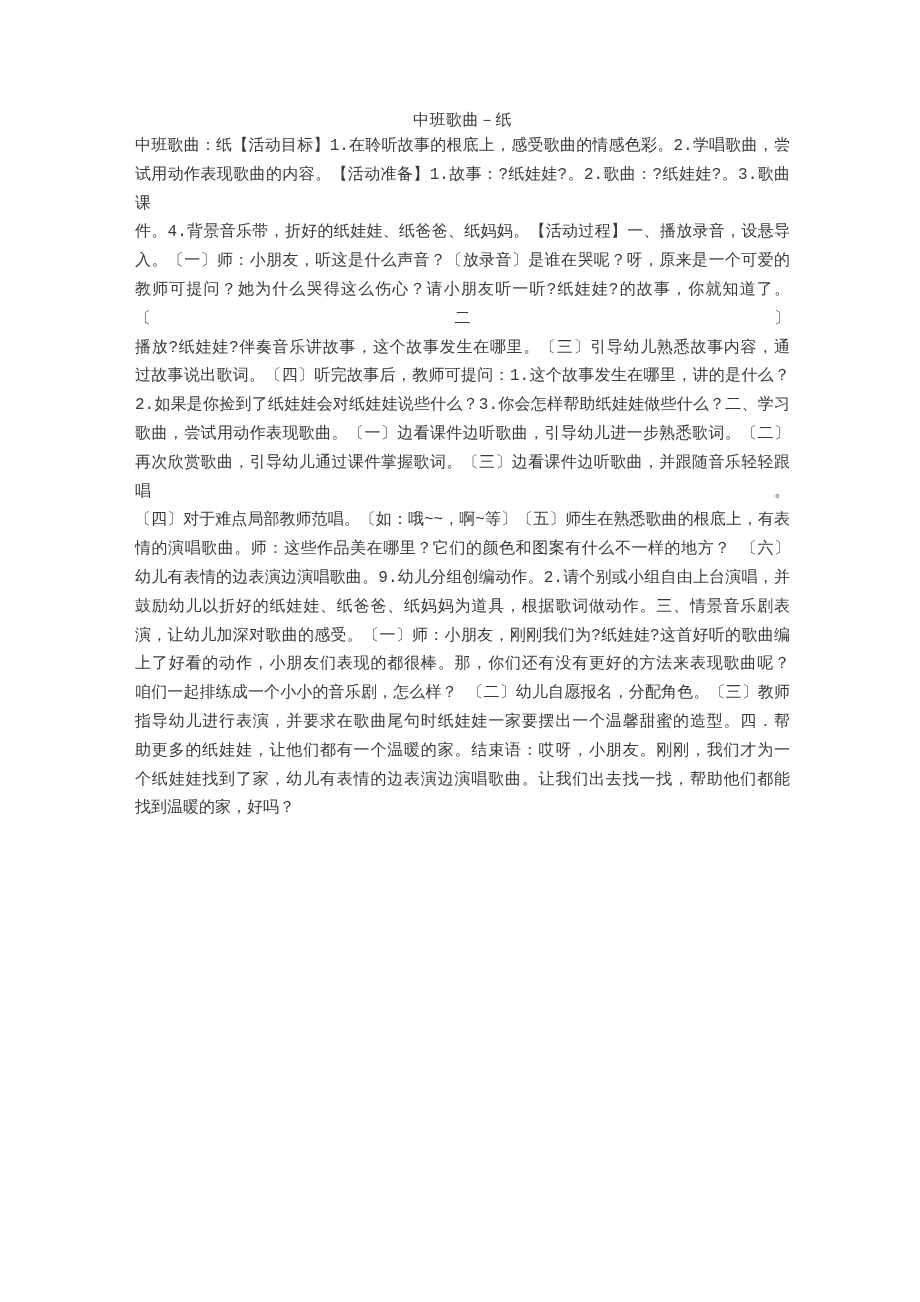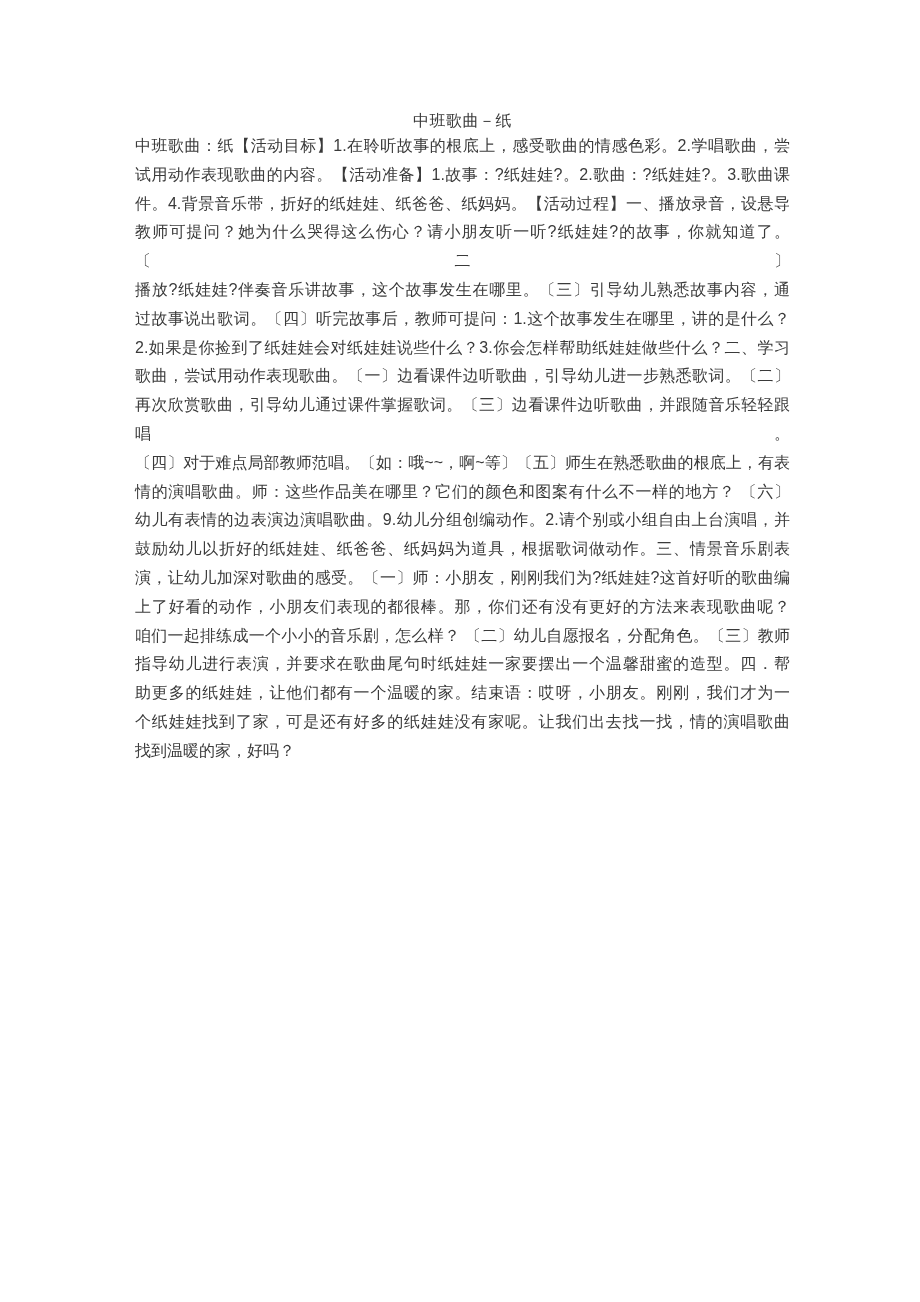--- a/index.html
+++ b/index.html
@@ -6,21 +6,21 @@
     margin: 0;
     padding: 0;
     background: #ffffff;
   }
   .page {
     position: relative;
     width: 920px;
     height: 1302px;
     background: #ffffff;
     overflow: hidden;
-    font-family: Liberation Sans, sans-serif;
+    font-family: Liberation Mono, monospace;
     color: #3a3a3a;
     box-sizing: border-box;
     padding-top: 110px;
   }
   .doc {
     margin-left: 135px;
     margin-right: 130px; 
   }
   .doc-title {
     text-align: center;
@@ -48,32 +48,33 @@
 <body>
 
 <div class="page">
   <div class="doc">
     <div class="doc-title">中班歌曲－纸</div>
     <div class="doc-body">
 
     <div class="body-line">中班歌曲：纸【活动目标】1.在聆听故事的根底上，感受歌曲的情感色彩。2.学唱歌曲，尝</div>
         <div class="body-line">试用动作表现歌曲的内容。【活动准备】1.故事：?纸娃娃?。2.歌曲：?纸娃娃?。3.歌曲课</div>
         <div class="body-line">件。4.背景音乐带，折好的纸娃娃、纸爸爸、纸妈妈。【活动过程】一、播放录音，设悬导</div>
+        <div class="body-line">入。〔一〕师：小朋友，听这是什么声音？〔放录音〕是谁在哭呢？呀，原来是一个可爱的</div>
         <div class="body-line">教师可提问？她为什么哭得这么伤心？请小朋友听一听?纸娃娃?的故事，你就知道了。〔二〕</div>
         <div class="body-line">播放?纸娃娃?伴奏音乐讲故事，这个故事发生在哪里。〔三〕引导幼儿熟悉故事内容，通</div>
         <div class="body-line">过故事说出歌词。〔四〕听完故事后，教师可提问：1.这个故事发生在哪里，讲的是什么？</div>
         <div class="body-line">2.如果是你捡到了纸娃娃会对纸娃娃说些什么？3.你会怎样帮助纸娃娃做些什么？二、学习</div>
         <div class="body-line">歌曲，尝试用动作表现歌曲。〔一〕边看课件边听歌曲，引导幼儿进一步熟悉歌词。〔二〕</div>
         <div class="body-line">再次欣赏歌曲，引导幼儿通过课件掌握歌词。〔三〕边看课件边听歌曲，并跟随音乐轻轻跟唱。</div>
         <div class="body-line">〔四〕对于难点局部教师范唱。〔如：哦~~，啊~等〕〔五〕师生在熟悉歌曲的根底上，有表</div>
         <div class="body-line">情的演唱歌曲。师：这些作品美在哪里？它们的颜色和图案有什么不一样的地方？ 〔六〕</div>
         <div class="body-line">幼儿有表情的边表演边演唱歌曲。9.幼儿分组创编动作。2.请个别或小组自由上台演唱，并</div>
         <div class="body-line">鼓励幼儿以折好的纸娃娃、纸爸爸、纸妈妈为道具，根据歌词做动作。三、情景音乐剧表</div>
         <div class="body-line">演，让幼儿加深对歌曲的感受。〔一〕师：小朋友，刚刚我们为?纸娃娃?这首好听的歌曲编</div>
         <div class="body-line">上了好看的动作，小朋友们表现的都很棒。那，你们还有没有更好的方法来表现歌曲呢？</div>
         <div class="body-line">咱们一起排练成一个小小的音乐剧，怎么样？ 〔二〕幼儿自愿报名，分配角色。〔三〕教师</div>
         <div class="body-line">指导幼儿进行表演，并要求在歌曲尾句时纸娃娃一家要摆出一个温馨甜蜜的造型。四．帮</div>
         <div class="body-line">助更多的纸娃娃，让他们都有一个温暖的家。结束语：哎呀，小朋友。刚刚，我们才为一</div>
-        <div class="body-line">个纸娃娃找到了家，可是还有好多的纸娃娃没有家呢。让我们出去找一找，情的演唱歌曲</div>
+        <div class="body-line">个纸娃娃找到了家，幼儿有表情的边表演边演唱歌曲。让我们出去找一找，帮助他们都能</div>
         <div class="body-line">找到温暖的家，好吗？</div>
       </div>
   </div>
 </div>
 
 </body></html>

